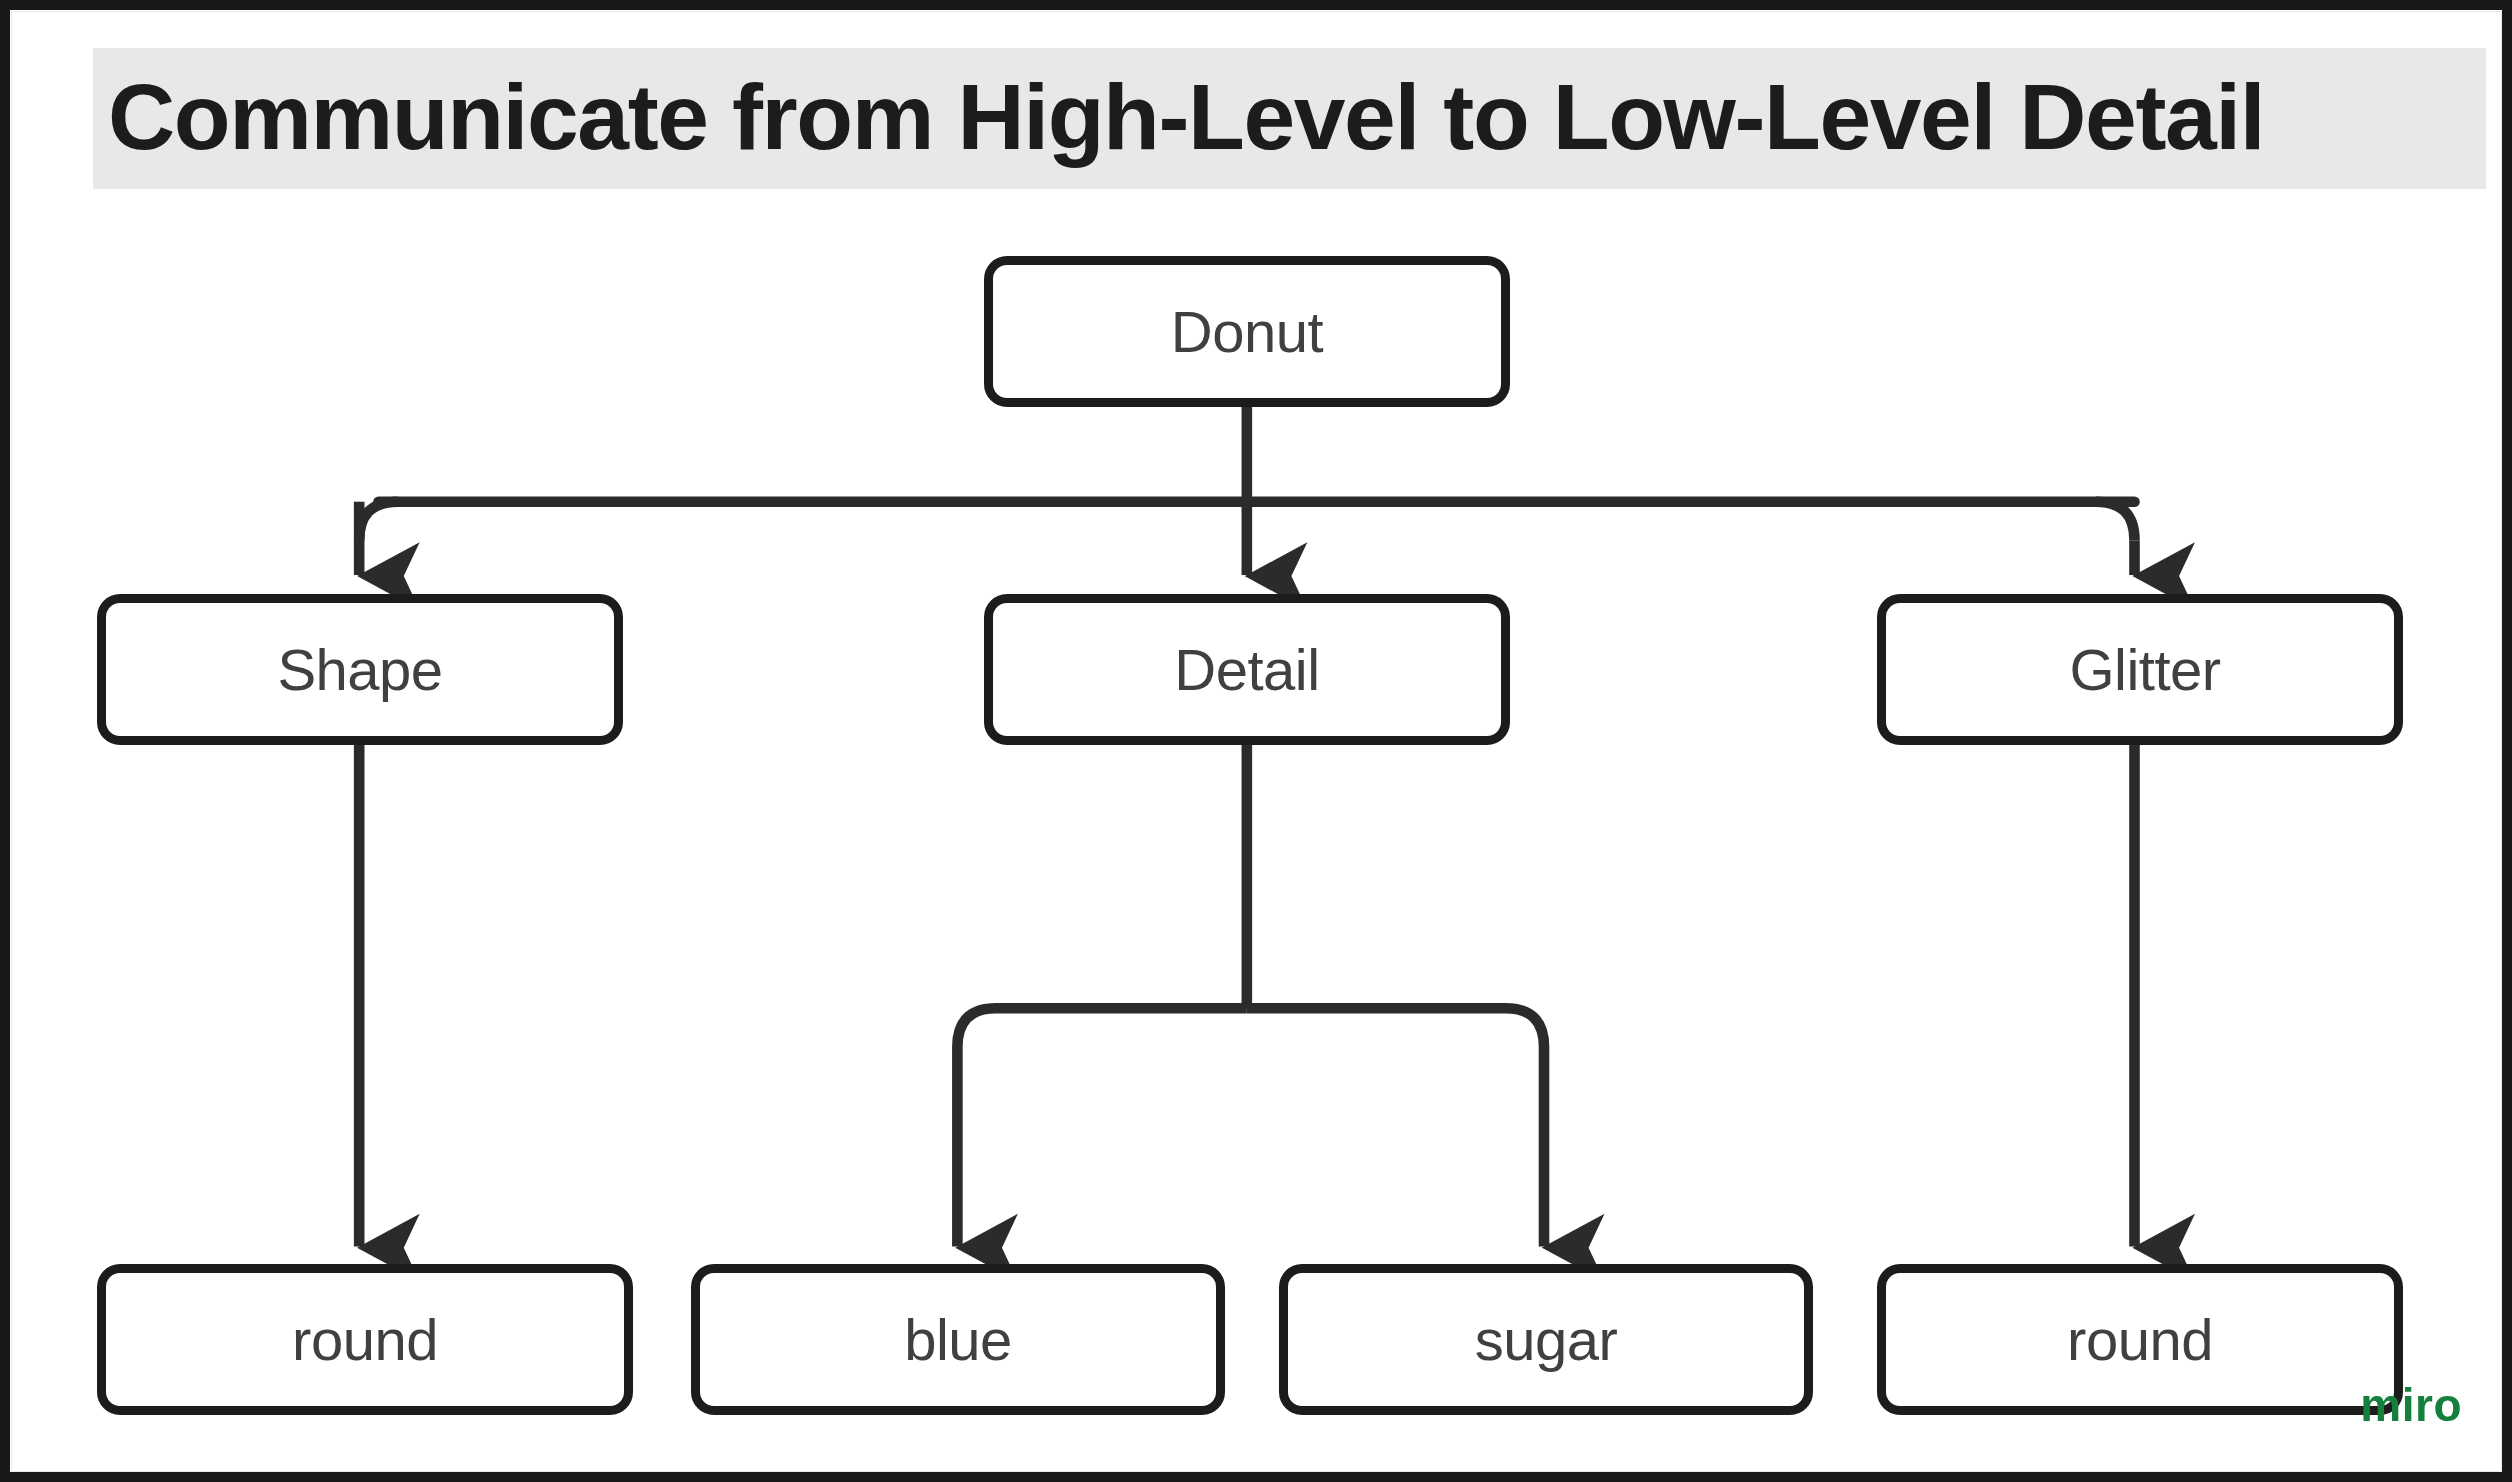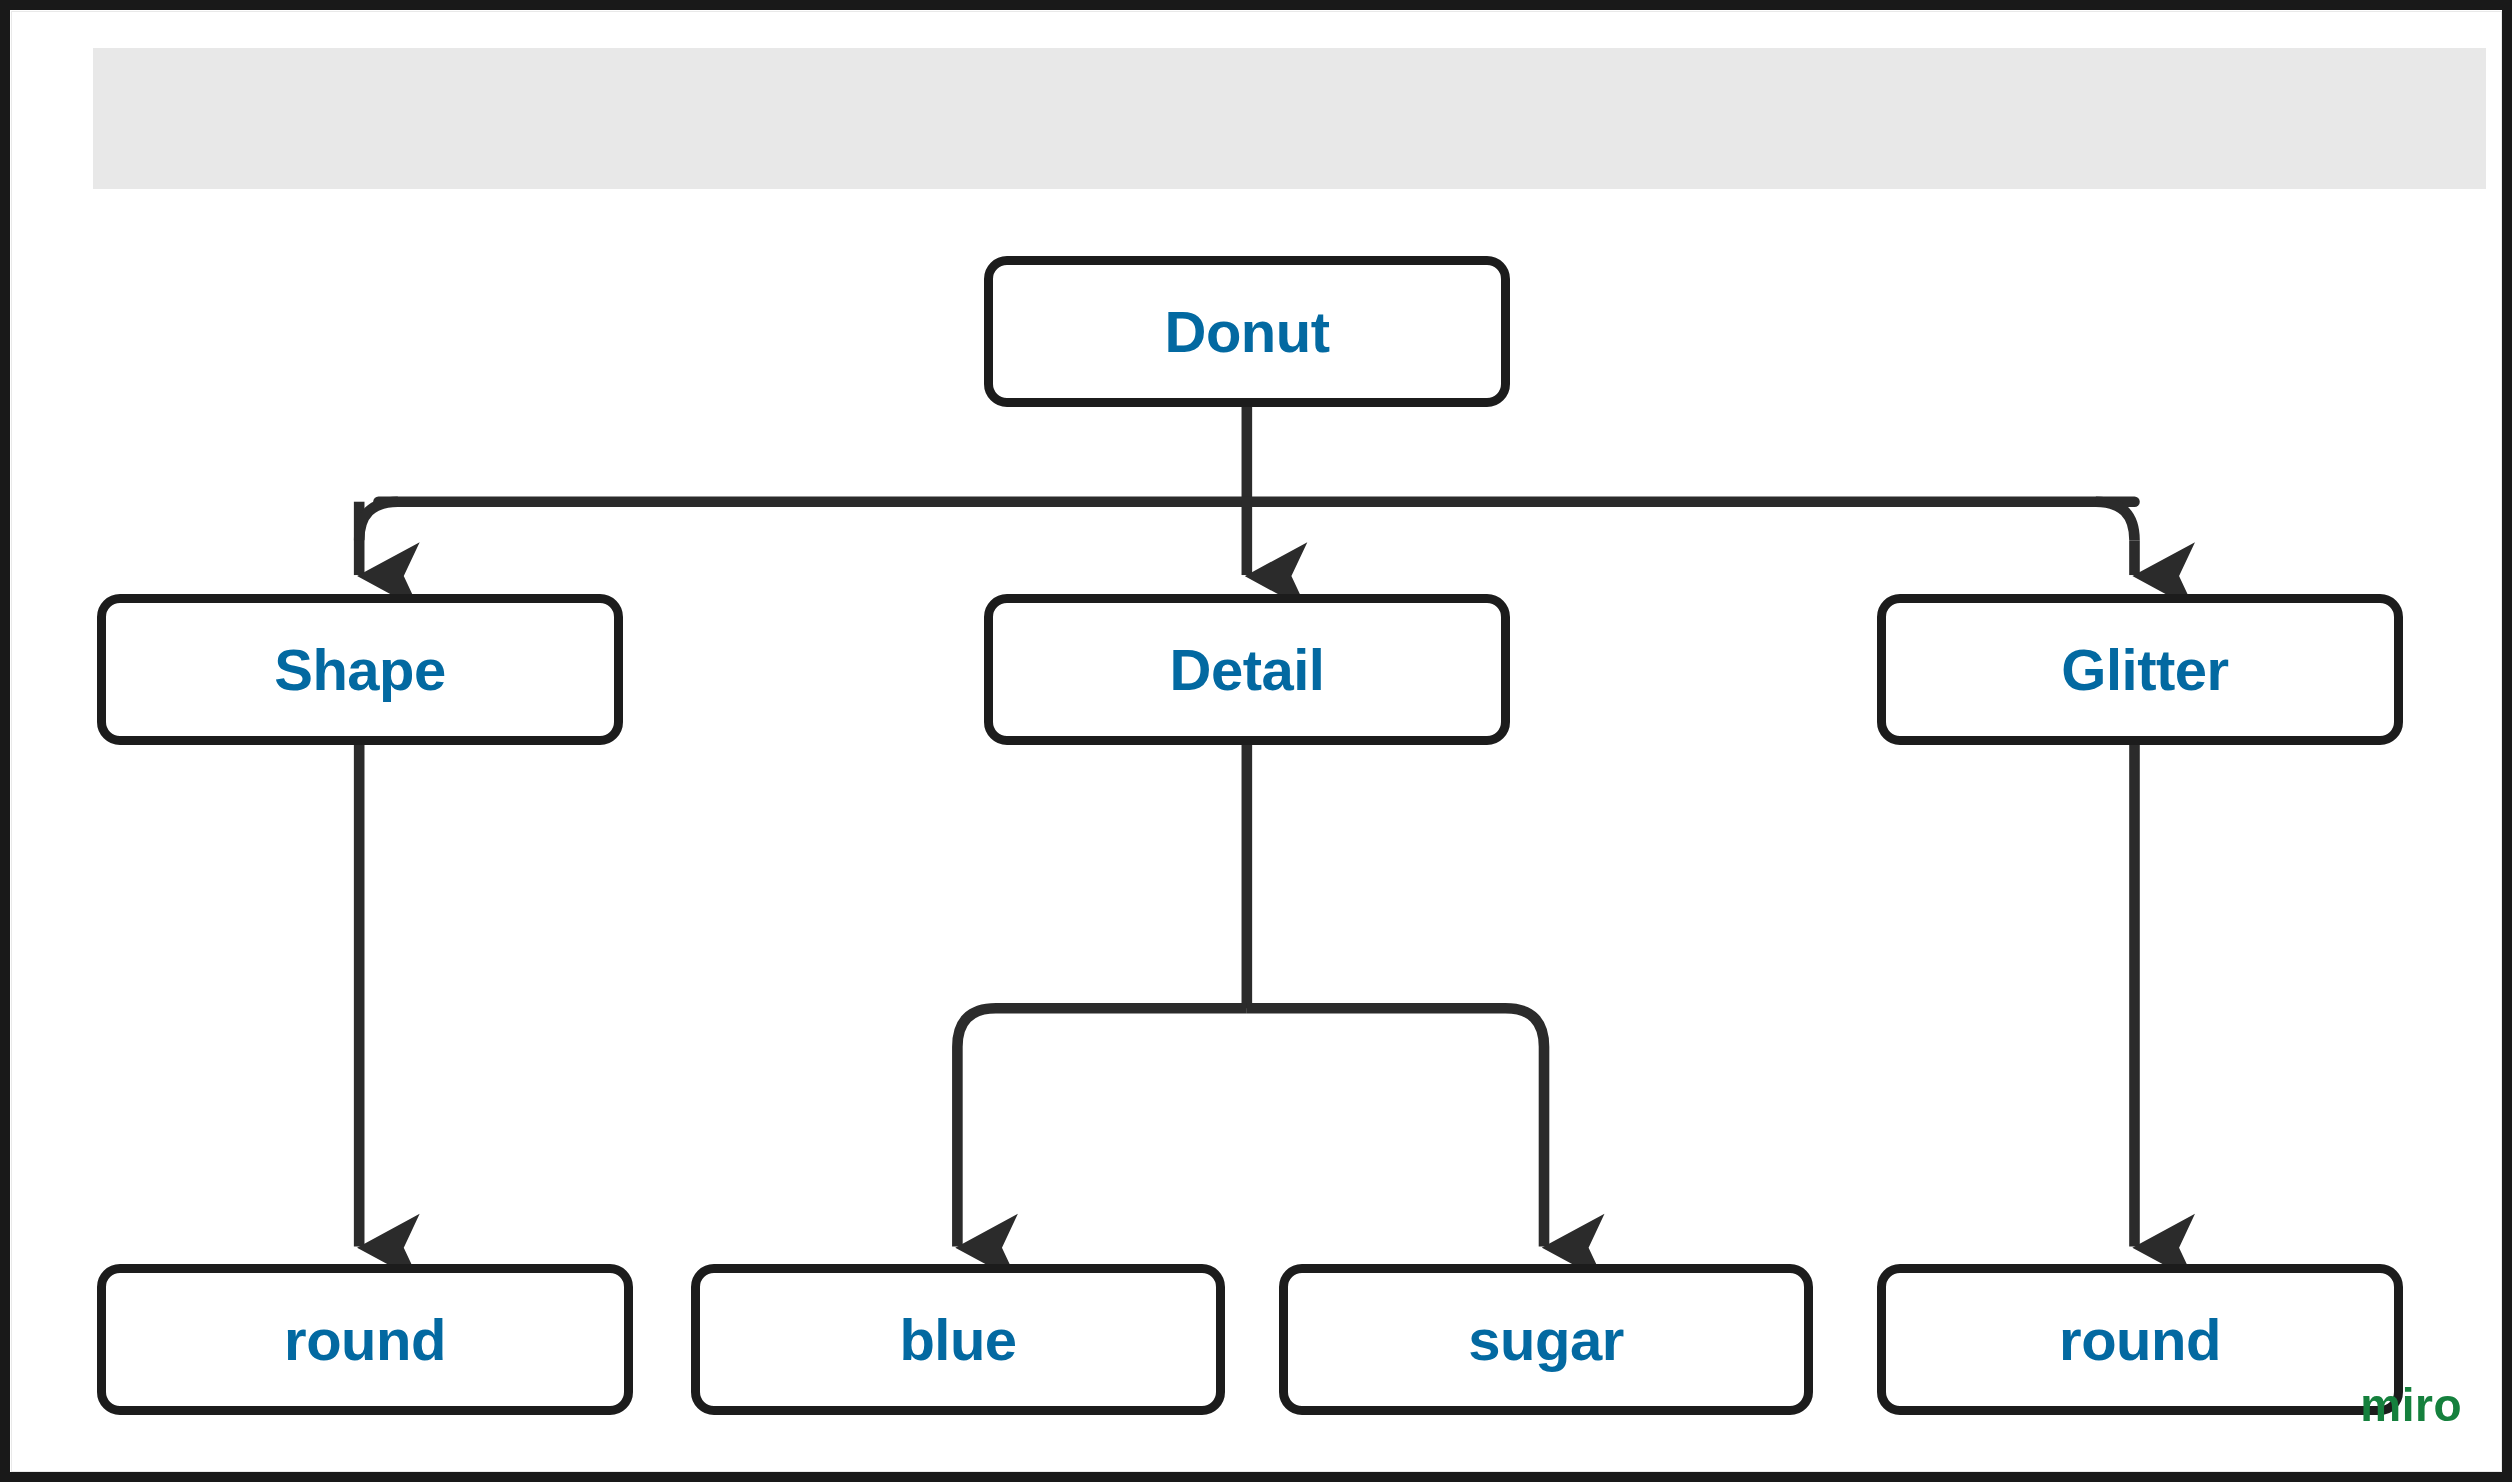--- a/index.html
+++ b/index.html
@@ -79,22 +79,22 @@
     background: #ffffff;
     border: 9.7px solid #1c1c1c;
     border-radius: 23px;
     display: flex;
     align-items: center;
     justify-content: center;
     z-index: 20;
   }
   .node-label {
     font-size: 58px;
-    font-weight: 700;
-    color: #0369a1;
+    font-weight: 400;
+    color: #404040;
     letter-spacing: -0.5px;
     font-family: "Liberation Sans Narrow", "Liberation Sans", "DejaVu Sans", sans-serif;
     white-space: nowrap;
     line-height: 1;
   }
   
   #watermark {
     position: absolute;
     right: 50px;
     bottom: 50px;
@@ -105,20 +105,21 @@
     z-index: 30;
     font-family: "Liberation Sans", "DejaVu Sans", sans-serif;
   }
 </style>
 </head>
 <body>
 
 <div id="canvas">
 
   <div id="title-band"></div>
+  <div id="title-text">Communicate from High-Level to Low-Level Detail</div>
 
   <svg id="edges" viewBox="0 0 2603 1536">
     <defs>
       <marker id="arrowhead" markerWidth="7" markerHeight="6.2" refX="3.2" refY="6.0" orient="auto" markerUnits="strokeWidth">
         <path d="M 0.1 0.3 L 3.3 6.2 L 6.5 0.3 L 3.3 1.8 Z" fill="#2b2b2b"></path>
       </marker>
     </defs>
 
     <path d="M 1292 420 L 1292 520" stroke="#2b2b2b" stroke-width="11" fill="none" stroke-linecap="butt"></path>
 

